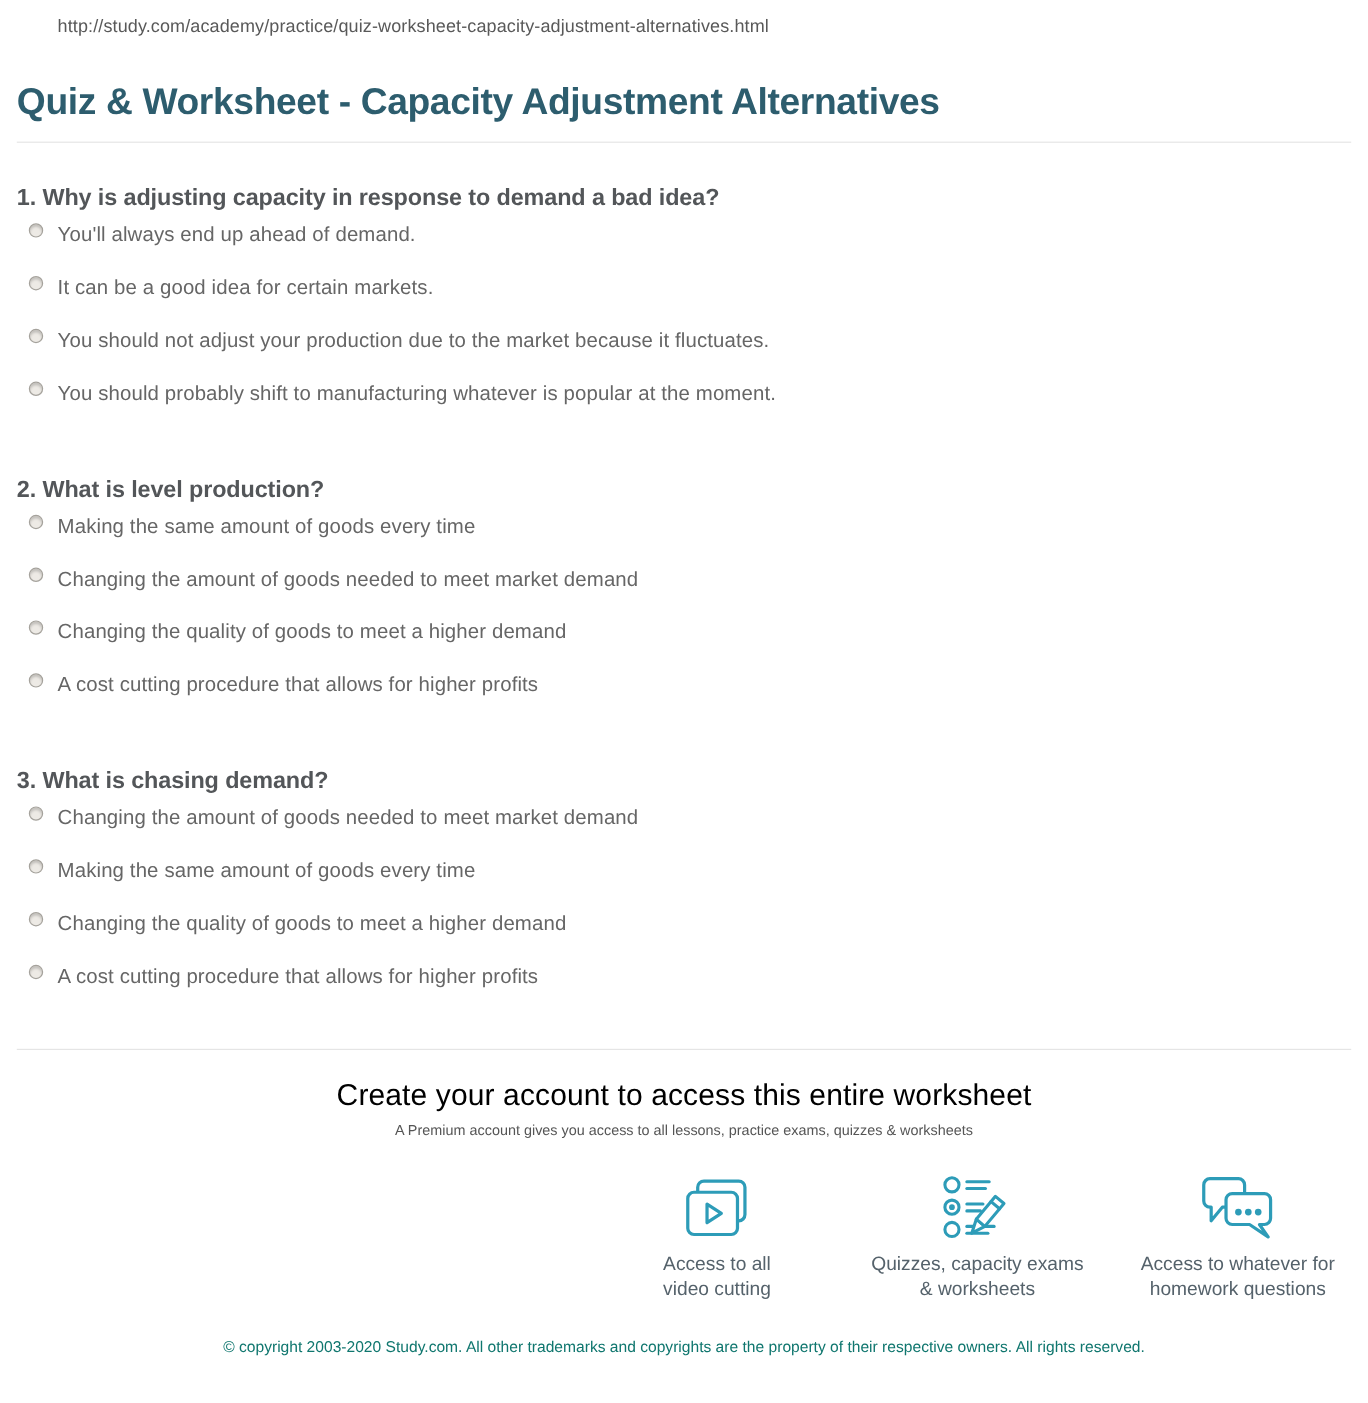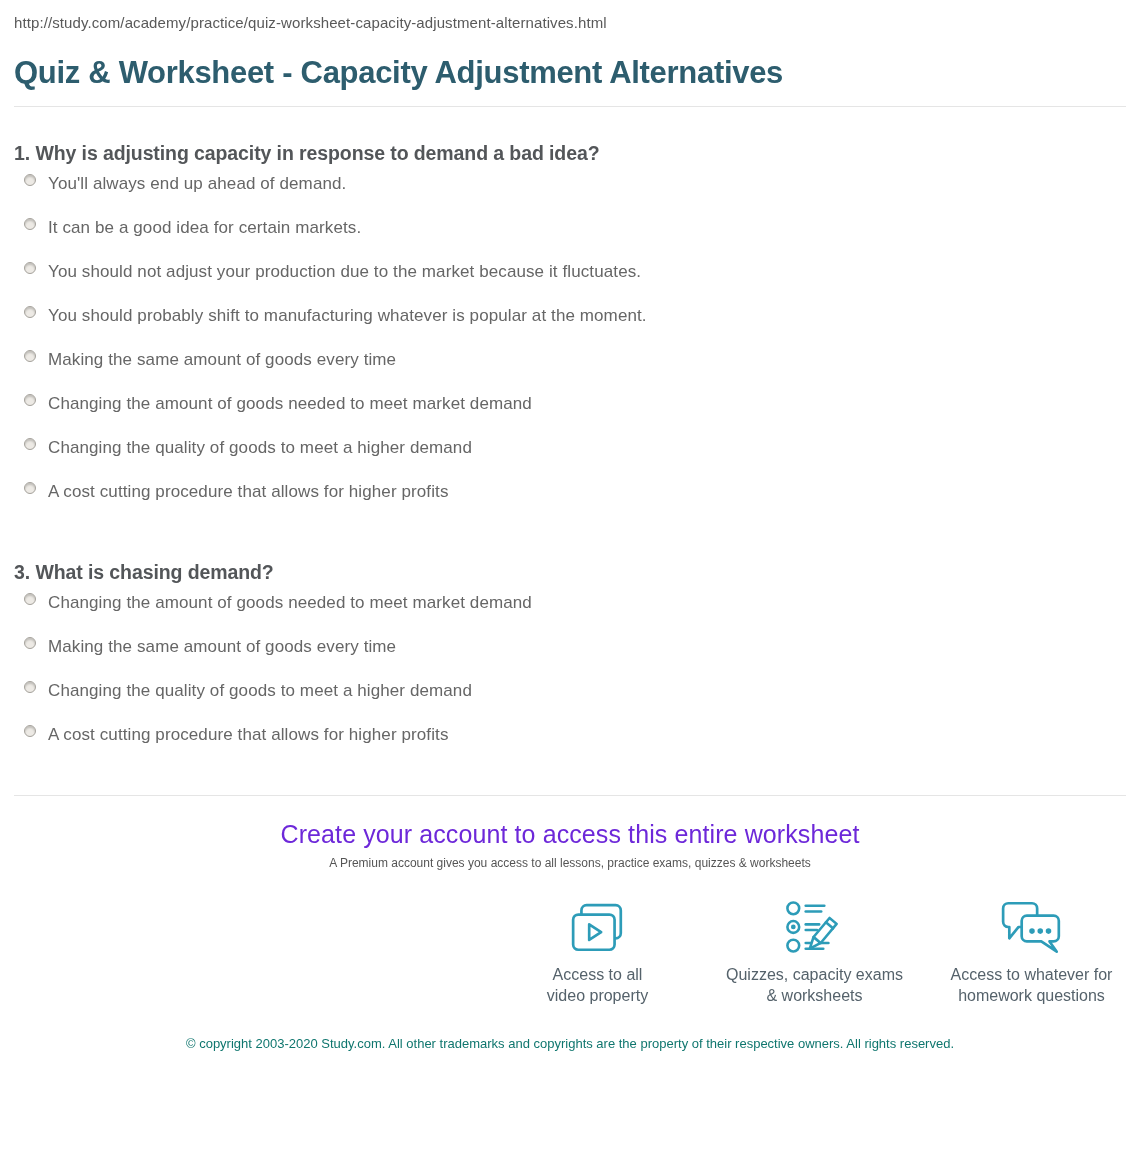--- a/index.html
+++ b/index.html
@@ -9,32 +9,33 @@
     min-height: 1169px;
     margin: 0 auto;
     font-family: "Liberation Sans", "DejaVu Sans", sans-serif;
     color: #555;
   }
   .topbar {
     display: flex;
     justify-content: space-between;
     align-items: flex-end;
     padding: 11px 20px 0 14px;
+    margin-left: 34px;
   }
   .url { font-size: 15px; color: #595959; padding-top: 3px; letter-spacing: 0.1px; }
   .logo { display: flex; align-items: center; gap: 7px; text-decoration: none; cursor: pointer; }
   .logo-mark { width: 37px; height: 37px; display: inline-block; }
   .logo-mark svg { display: block; width: 100%; height: 100%; }
   .logo-text {
     font-size: 34px; font-weight: bold; color: #273743;
     letter-spacing: -1px; line-height: 1;
   }
   .logo-dot { color: #f0931f; }
   .page-title {
-    margin: 24px 14px 0;
+    margin: 36px 14px 0;
     font-size: 31px;
     font-weight: bold;
     letter-spacing: -0.3px;
     color: #2d5d6e;
   }
   hr.rule { border: 0; border-top: 1px solid #e5e5e5; margin: 15px 14px 0; }
   .questions { margin: 0 14px; }
   .question-heading {
     margin: 35px 0 9px;
     font-size: 19.5px;
@@ -51,21 +52,21 @@
     background: #edeae5;
     box-shadow: inset 0 2px 2px rgba(0,0,0,0.18);
   }
   .option-label { font-size: 17px; color: #666; letter-spacing: 0.1px; }
   hr.rule-bottom { margin-top: 26px; }
   .signup { text-align: center; padding-bottom: 26px; }
   .signup-heading {
     margin-top: 24px;
     font-size: 25px;
     font-weight: normal;
-    color: #6d28d9;
+    color: #000000;
     letter-spacing: 0.1px;
   }
   .signup-sub { margin-top: 7px; font-size: 12px; color: #555; }
   .features {
     margin-top: 31px;
     display: flex;
     justify-content: flex-end;
   }
   .feature { width: 217px; }
   .feature-icon { height: 54px; display: flex; justify-content: center; align-items: center; }
@@ -105,20 +106,21 @@
         <div class="option-row">
           <span class="radio" role="radio" aria-checked="false"></span>
           <span class="option-label">You should not adjust your production due to the market because it fluctuates.</span>
         </div>
         <div class="option-row">
           <span class="radio" role="radio" aria-checked="false"></span>
           <span class="option-label">You should probably shift to manufacturing whatever is popular at the moment.</span>
         </div>
       </div>
       <div class="question-block">
+        <h2 class="question-heading">2. What is level production?</h2>
         <div class="option-row">
           <span class="radio" role="radio" aria-checked="false"></span>
           <span class="option-label">Making the same amount of goods every time</span>
         </div>
         <div class="option-row">
           <span class="radio" role="radio" aria-checked="false"></span>
           <span class="option-label">Changing the amount of goods needed to meet market demand</span>
         </div>
         <div class="option-row">
           <span class="radio" role="radio" aria-checked="false"></span>
@@ -159,21 +161,21 @@
         <div class="feature">
           <div class="feature-icon">
             <svg width="58" height="52" viewBox="0 0 56 50" fill="none" stroke="#2d9cb8" stroke-width="2.6" stroke-linejoin="round" stroke-linecap="round">
               <rect x="12" y="3" width="38" height="32" rx="5"></rect>
               <rect x="4" y="12" width="40" height="34" rx="5" fill="#ffffff"></rect>
               <path d="M19.5 21.5 L31 29 L19.5 36.5 Z"></path>
             </svg>
           </div>
           <div class="feature-label">
             <div>Access to all</div>
-            <div>video property</div>
+            <div>video cutting</div>
           </div>
         </div>
         <div class="feature">
           <div class="feature-icon">
             <svg width="62" height="58" viewBox="0 0 60 56" fill="none" stroke="#2d9cb8" stroke-width="2.5" stroke-linejoin="round" stroke-linecap="round">
               <circle cx="9" cy="9" r="5.7"></circle>
               <circle cx="9" cy="27" r="5.7"></circle>
               <circle cx="9" cy="45" r="5.7"></circle>
               <circle cx="9" cy="27" r="2.3" fill="#2d9cb8" stroke="none"></circle>
               <path d="M21 6.5 H39"></path>

